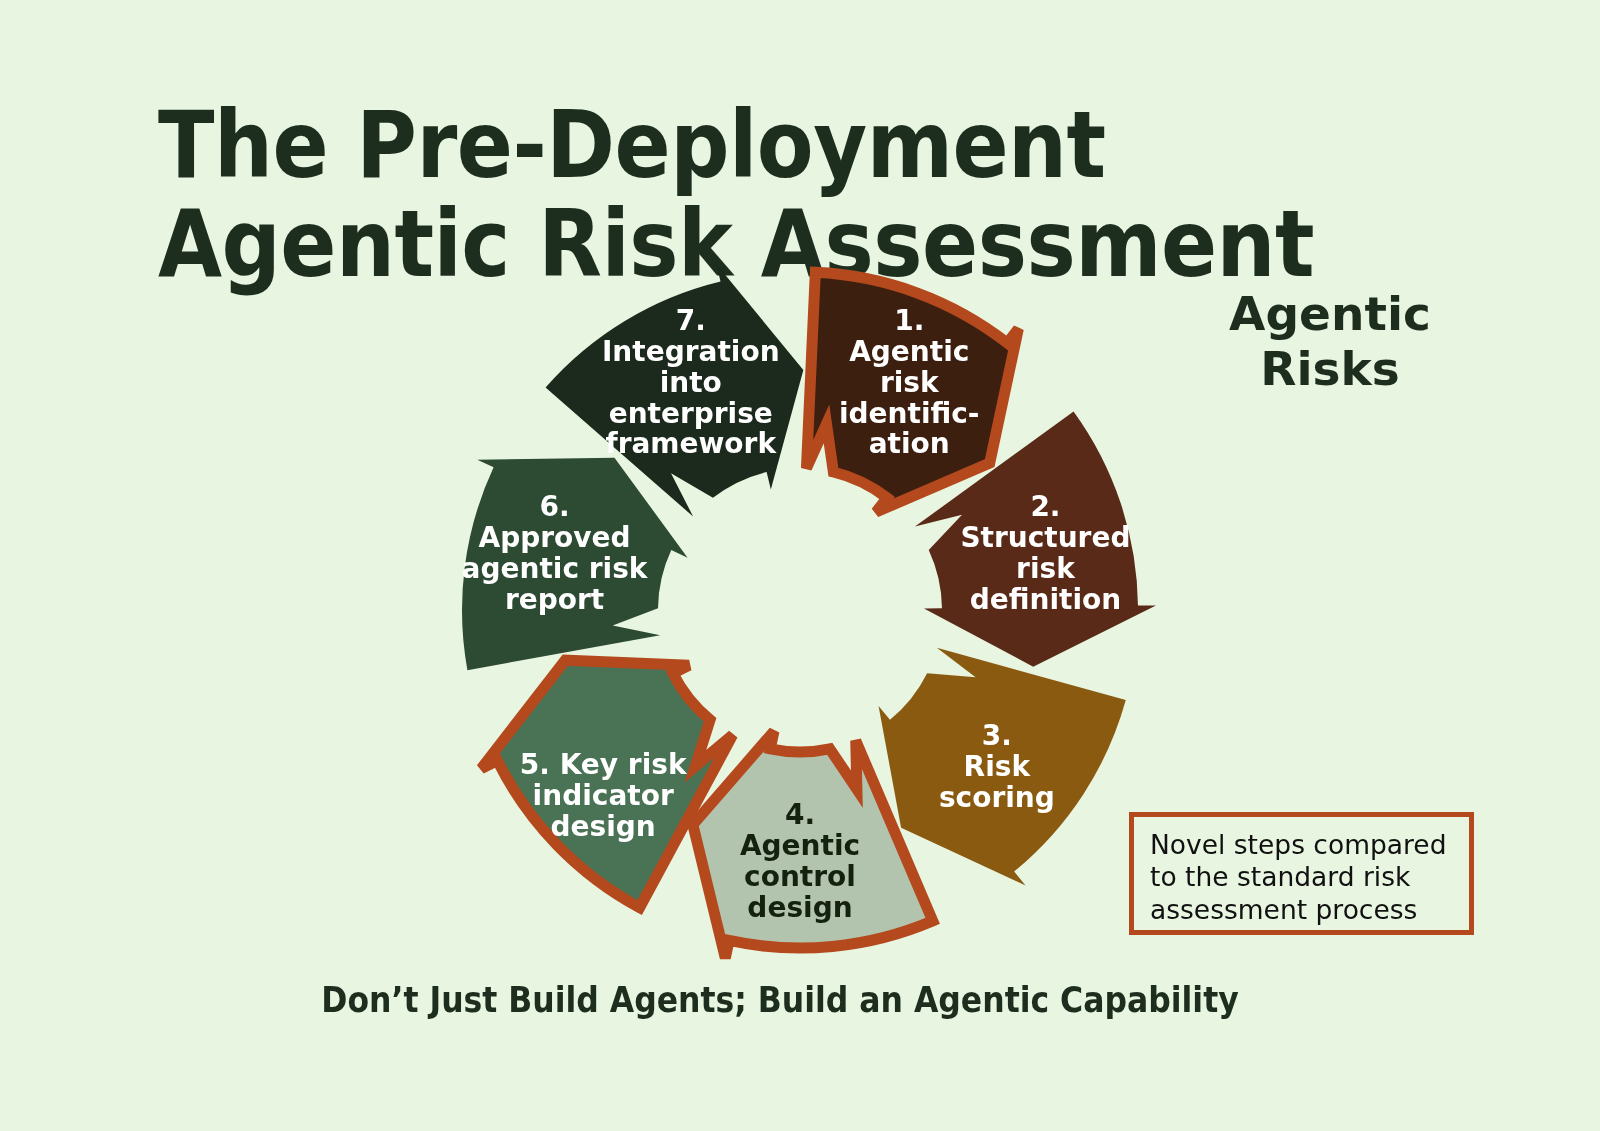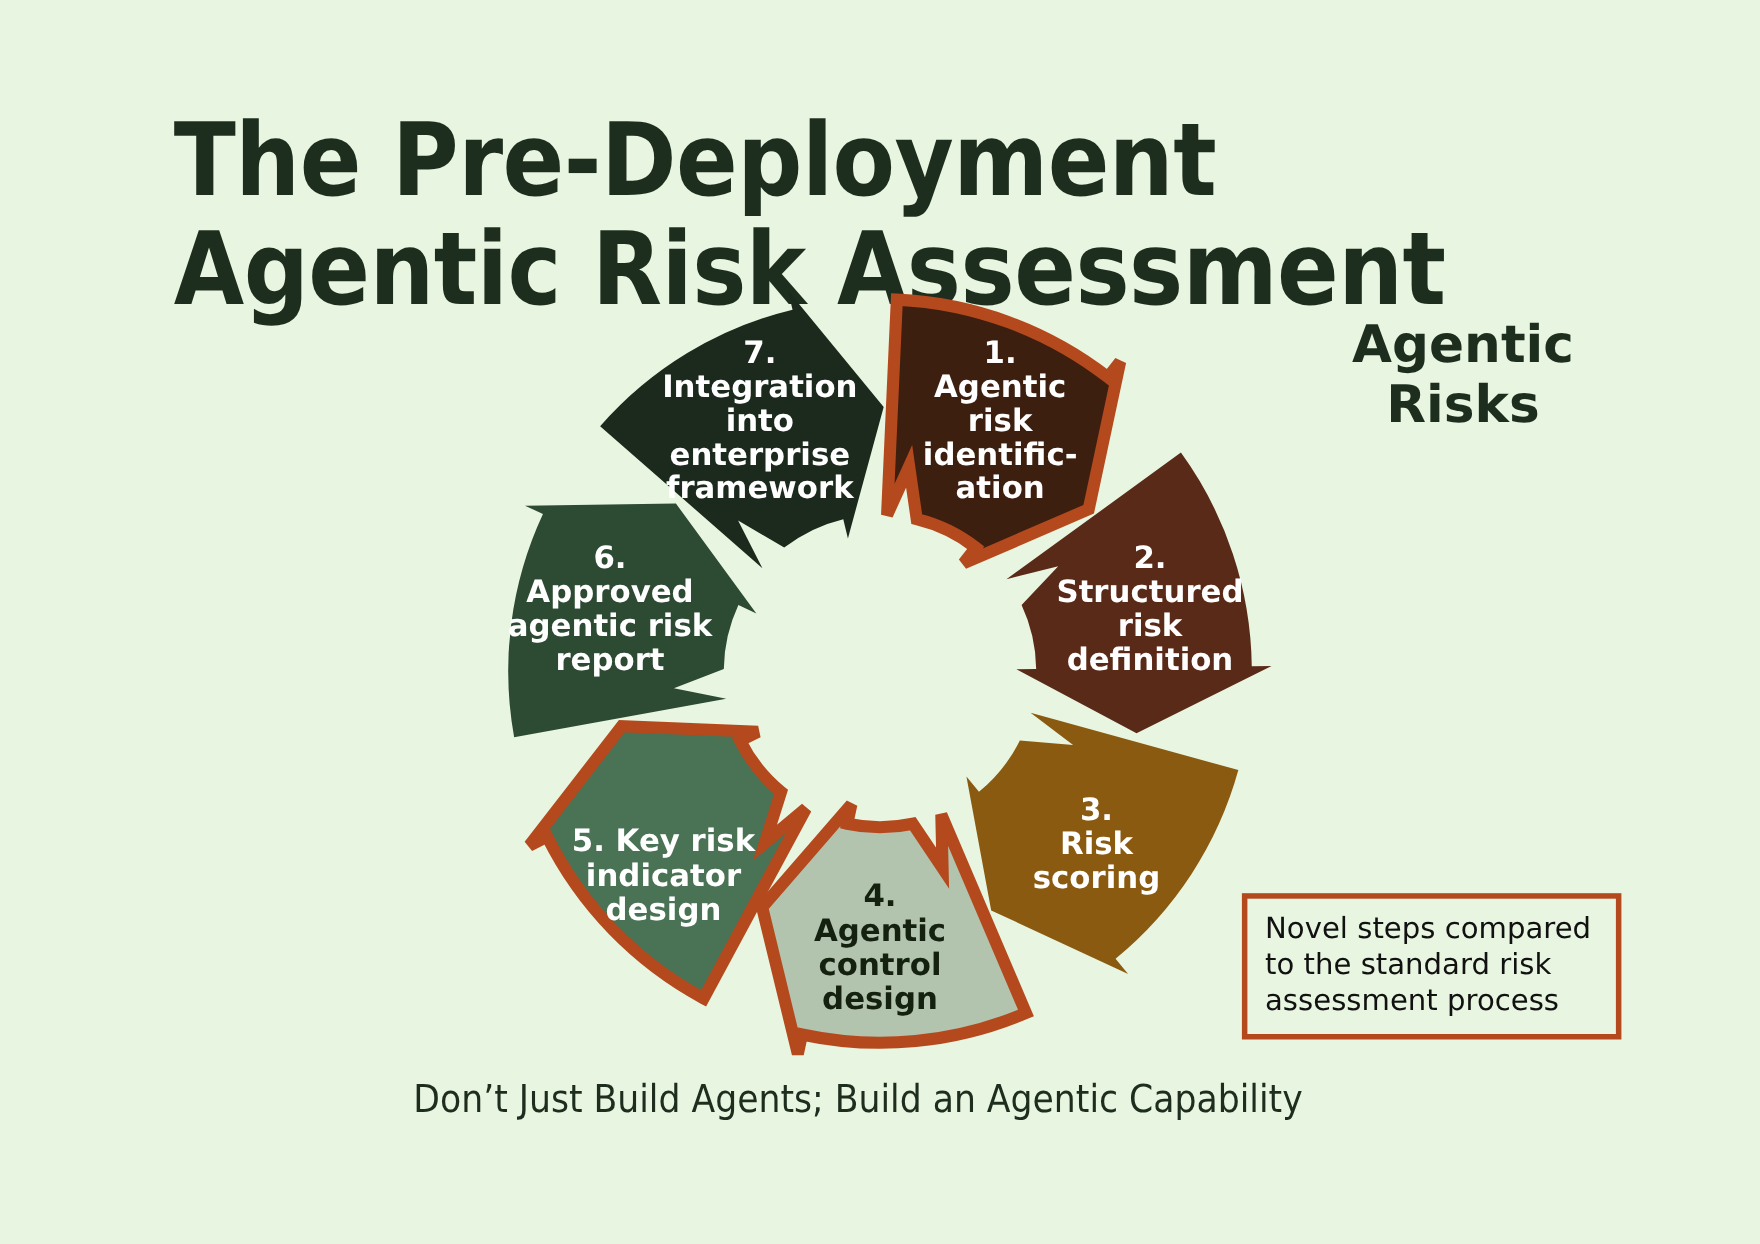--- a/index.html
+++ b/index.html
@@ -54,40 +54,40 @@
   }
 
   
   .legend-box {
     position: absolute;
     left: 1129px;
     top: 812px;
     width: 345px;
     box-sizing: border-box;
     border: 5px solid #b5491e;
-    padding: 12px 14px 14px 16px;
+    padding: 12px 14px 4px 16px;
     background: transparent;
   }
   .legend-text {
     font-size: 26.5px;
     line-height: 1.22;
     color: #111;
     white-space: pre-line;
   }
 
   
   .footer {
     position: absolute;
     left: 0;
     top: 980px;
     width: 1560px;
     text-align: center;
     font-family: "DejaVu Sans Condensed", "Liberation Sans Narrow", "Liberation Sans", sans-serif;
     font-size: 35px;
-    font-weight: 400;
+    font-weight: 700;
     color: #1d2e1f;
   }
 
   
   .wheel {
     position: absolute;
     left: 400px;
     top: 255px;
     width: 800px;
     height: 720px;

